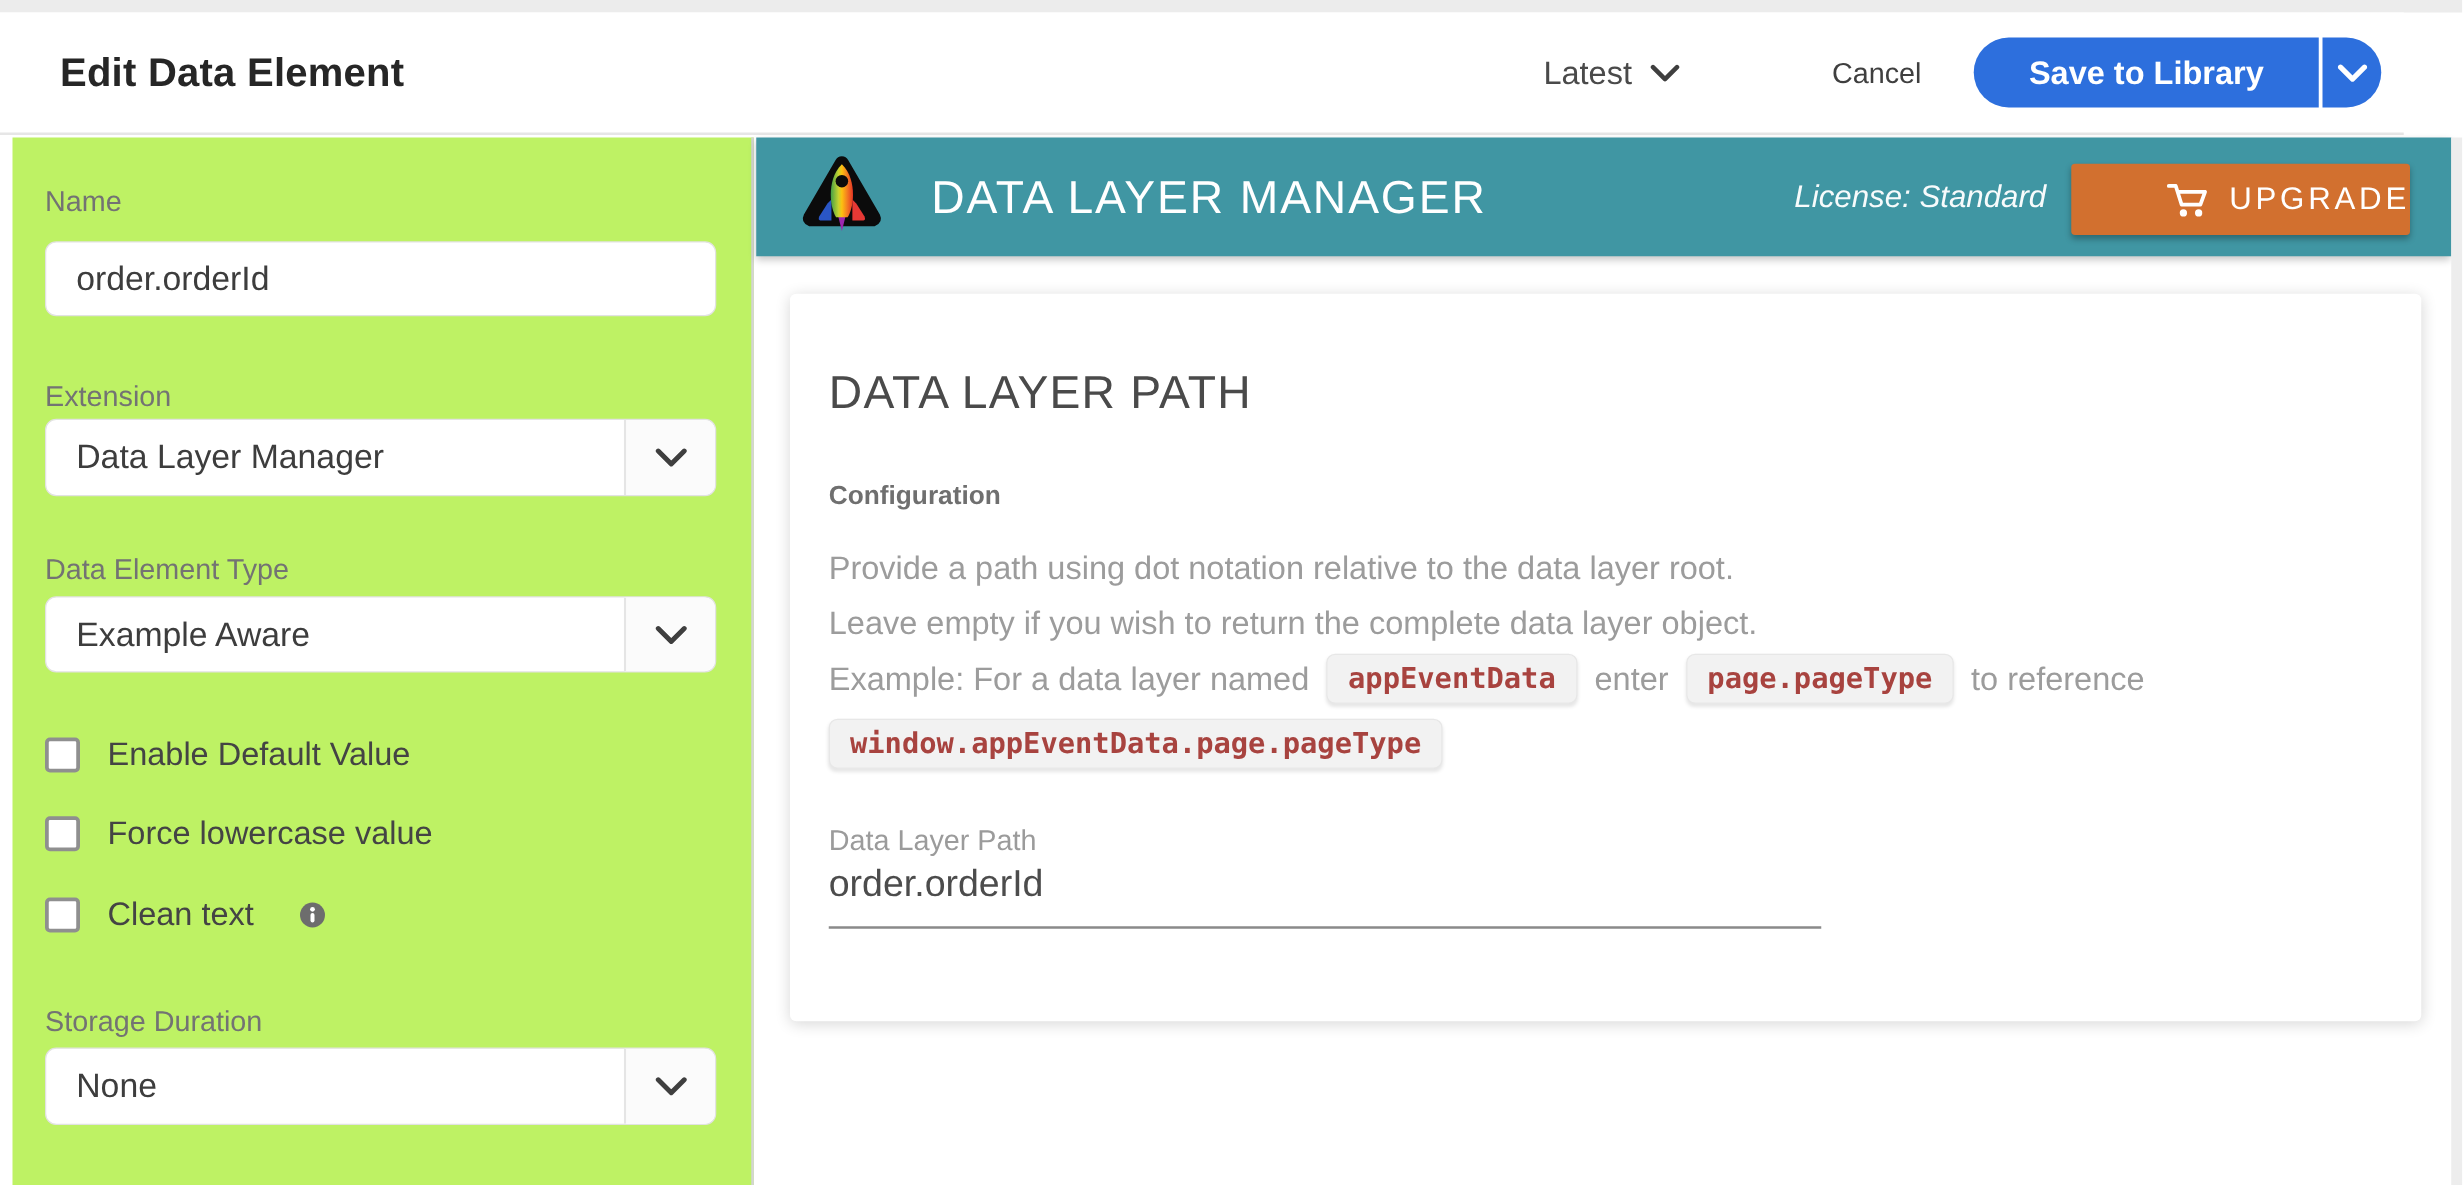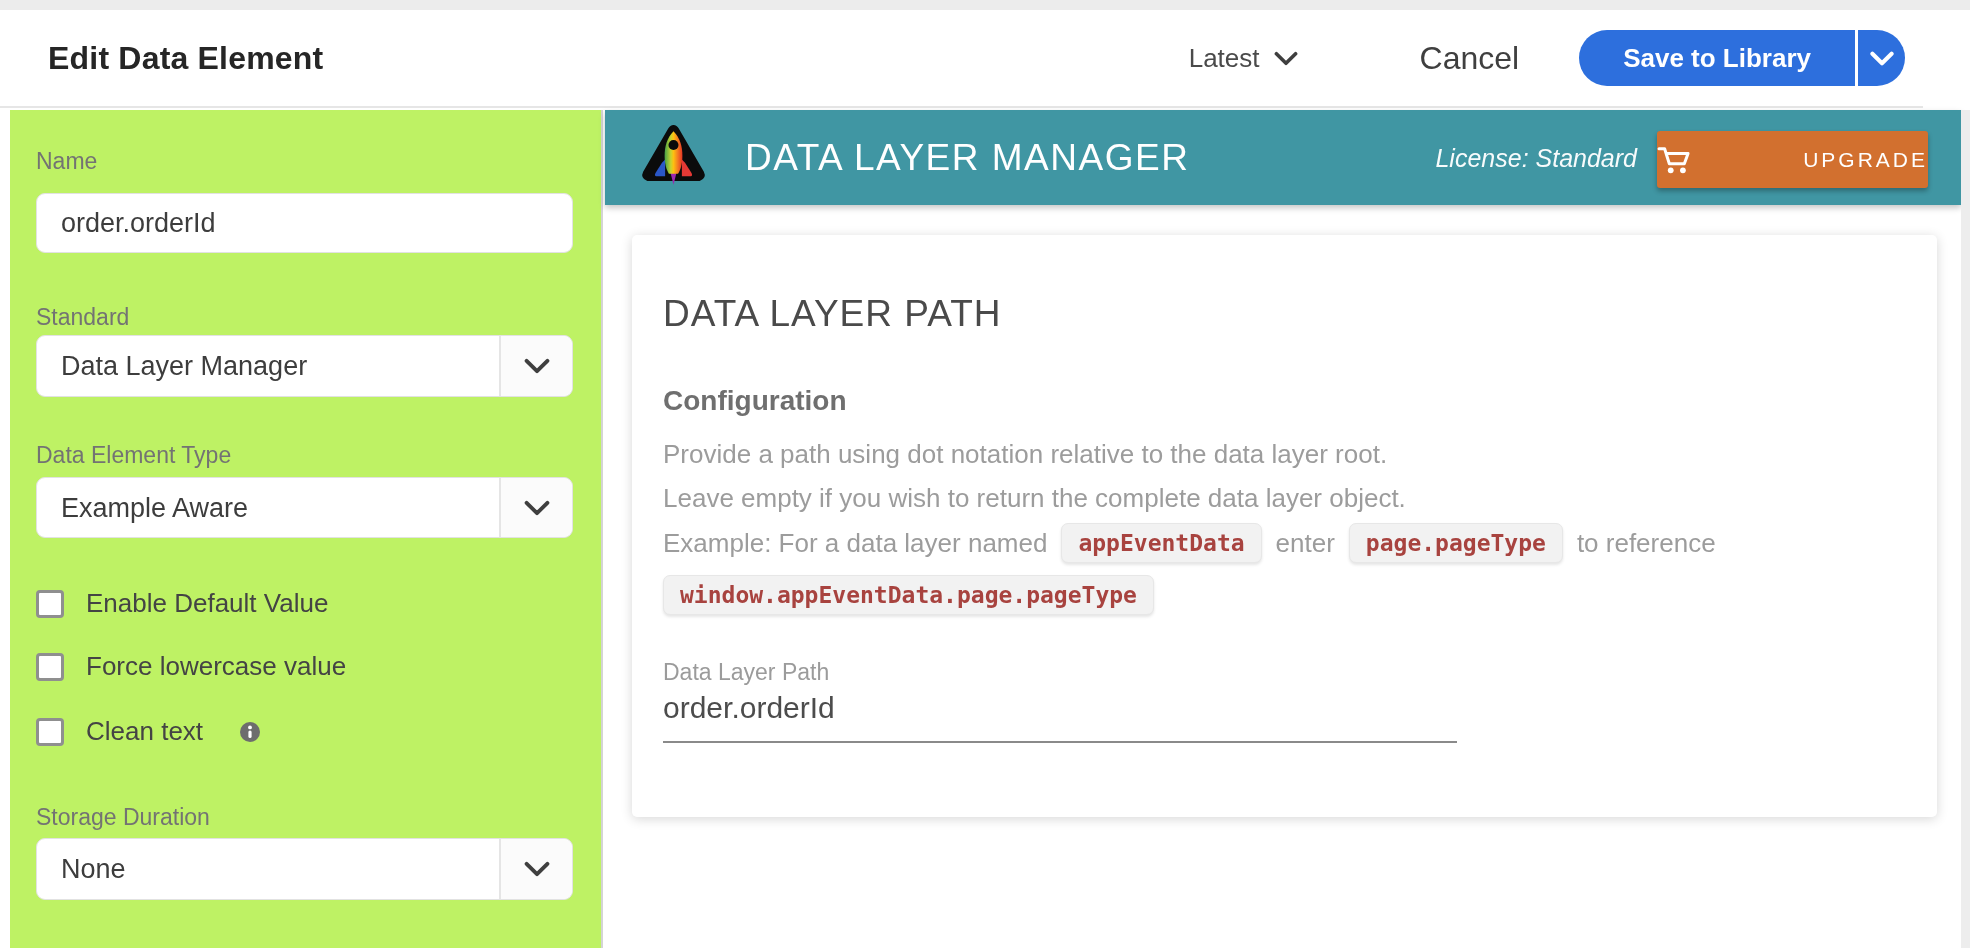--- a/index.html
+++ b/index.html
@@ -13,21 +13,21 @@
 
   
   .header { position:absolute; left:0; top:10px; width:1923px; height:98px; background:#fff;
     border-bottom:2px solid #e6e6e6; display:flex; align-items:center; padding:0 18px 0 48px; }
   .page-title { font-size:32px; font-weight:700; color:#262626; letter-spacing:.2px; }
   .header-right { margin-left:auto; display:flex; align-items:center; }
   .version-picker { display:flex; align-items:center; gap:14px; color:#4a4a4a; font-size:26px;
     margin-right:122px; cursor:pointer; }
   .chev { display:inline-block; line-height:0; }
   .chev svg { display:block; }
-  .cancel-btn { font-size:32px; color:#3f3f3f; margin-right:60px; cursor:pointer; background:none; border:none;
+  .cancel-btn { font-size:23px; color:#3f3f3f; margin-right:42px; cursor:pointer; background:none; border:none;
     font-family:inherit; }
   .split-btn { display:flex; align-items:flex-end; }
   .save-btn { height:56px; border:none; border-radius:28px 0 0 28px; background:#2D6FDD; color:#fff;
     font-size:26px; font-weight:700; padding:0 44px; font-family:inherit; cursor:pointer; }
   .save-caret { width:47px; height:56px; margin-left:3px; border:none; border-radius:0 28px 28px 0;
     background:#2D6FDD; color:#fff; display:flex; align-items:center; justify-content:center; cursor:pointer; }
 
   
   .sidebar { position:absolute; left:10px; top:110px; width:593px; bottom:0; background:#bef264;
     border-right:2px solid #d4d4d4; }
@@ -52,28 +52,28 @@
 
   .banner { position:absolute; left:0; top:0; width:1356px; height:95px; background:#4096A3;
     box-shadow:0 3px 6px rgba(0,0,0,.22); }
   .logo { position:absolute; left:35px; top:14px; width:67px; height:67px; }
   .banner-title { position:absolute; left:140px; top:50%; transform:translateY(-50%); color:#fff;
     font-size:37px; font-weight:400; letter-spacing:1.5px; }
   .license { position:absolute; right:324px; top:50%; transform:translateY(-50%); color:rgba(255,255,255,.96);
     font-size:25px; font-style:italic; }
   .upgrade-btn { position:absolute; right:33px; top:21px; width:271px; height:57px; background:#D2702F;
     border:none; border-radius:3px; box-shadow:0 3px 5px rgba(0,0,0,.3); color:#fff; display:flex;
-    align-items:center; justify-content:space-between; gap:16px; font-size:21px; letter-spacing:3px;
+    align-items:center; justify-content:flex-end; gap:16px; font-size:25px; letter-spacing:3px;
     font-family:inherit; cursor:pointer; }
 
   .card { position:absolute; left:27px; top:125px; width:1305px; height:582px; background:#fff;
     border-radius:5px; box-shadow:0 2px 12px rgba(0,0,0,.16); }
   .card-title { position:absolute; left:31px; top:58px; font-size:37px; font-weight:300;
     color:#4a4a4a; letter-spacing:1px; }
-  .config-title { position:absolute; left:31px; top:150px; font-size:28px; font-weight:700; color:#6f6f6f; }
+  .config-title { position:absolute; left:31px; top:150px; font-size:21px; font-weight:700; color:#6f6f6f; }
   .help-line { position:absolute; left:31px; font-size:26px; color:#9c9c9c; white-space:nowrap; }
   .example-line { display:flex; align-items:center; gap:14px; }
   .chip { display:inline-block; background:#f2f2f2; border:1px solid #e7e7e7; border-radius:7px;
     box-shadow:0 2px 3px rgba(0,0,0,.1); padding:6px 16px;
     font-family:"DejaVu Sans Mono","Liberation Mono",monospace; font-weight:700; font-size:23px; color:#A8433F; }
   .path-label { position:absolute; left:31px; top:424px; font-size:23px; color:#9b9b9b; }
   .path-input { position:absolute; left:31px; top:456px; width:794px; font-size:30px; color:#4c4c4c;
     background:transparent; border:none; border-bottom:2px solid #8a8a8a; padding:0 0 16px 0;
     font-family:inherit; outline:none; }
 </style>
@@ -106,21 +106,21 @@
           </span>
         </button>
       </div>
     </div>
   </div>
 
   <div class="sidebar">
     <div class="fld-label" style="top:38px">Name</div>
     <input class="text-input" style="top: 83px;" value="order.orderId">
 
-    <div class="fld-label" style="top:194px">Standard</div>
+    <div class="fld-label" style="top:194px">Extension</div>
     <div class="select" style="top:225px">
       <span class="val">Data Layer Manager</span>
       <span class="chev-zone">
         <svg width="26" height="16" viewBox="0 0 20 12">
             <polyline points="2,2 10,10 18,2" fill="none" stroke="#3f3f3f" stroke-width="3" stroke-linecap="round" stroke-linejoin="round"></polyline>
           </svg>
       </span>
     </div>
 
     <div class="fld-label" style="top:332px">Data Element Type</div>

